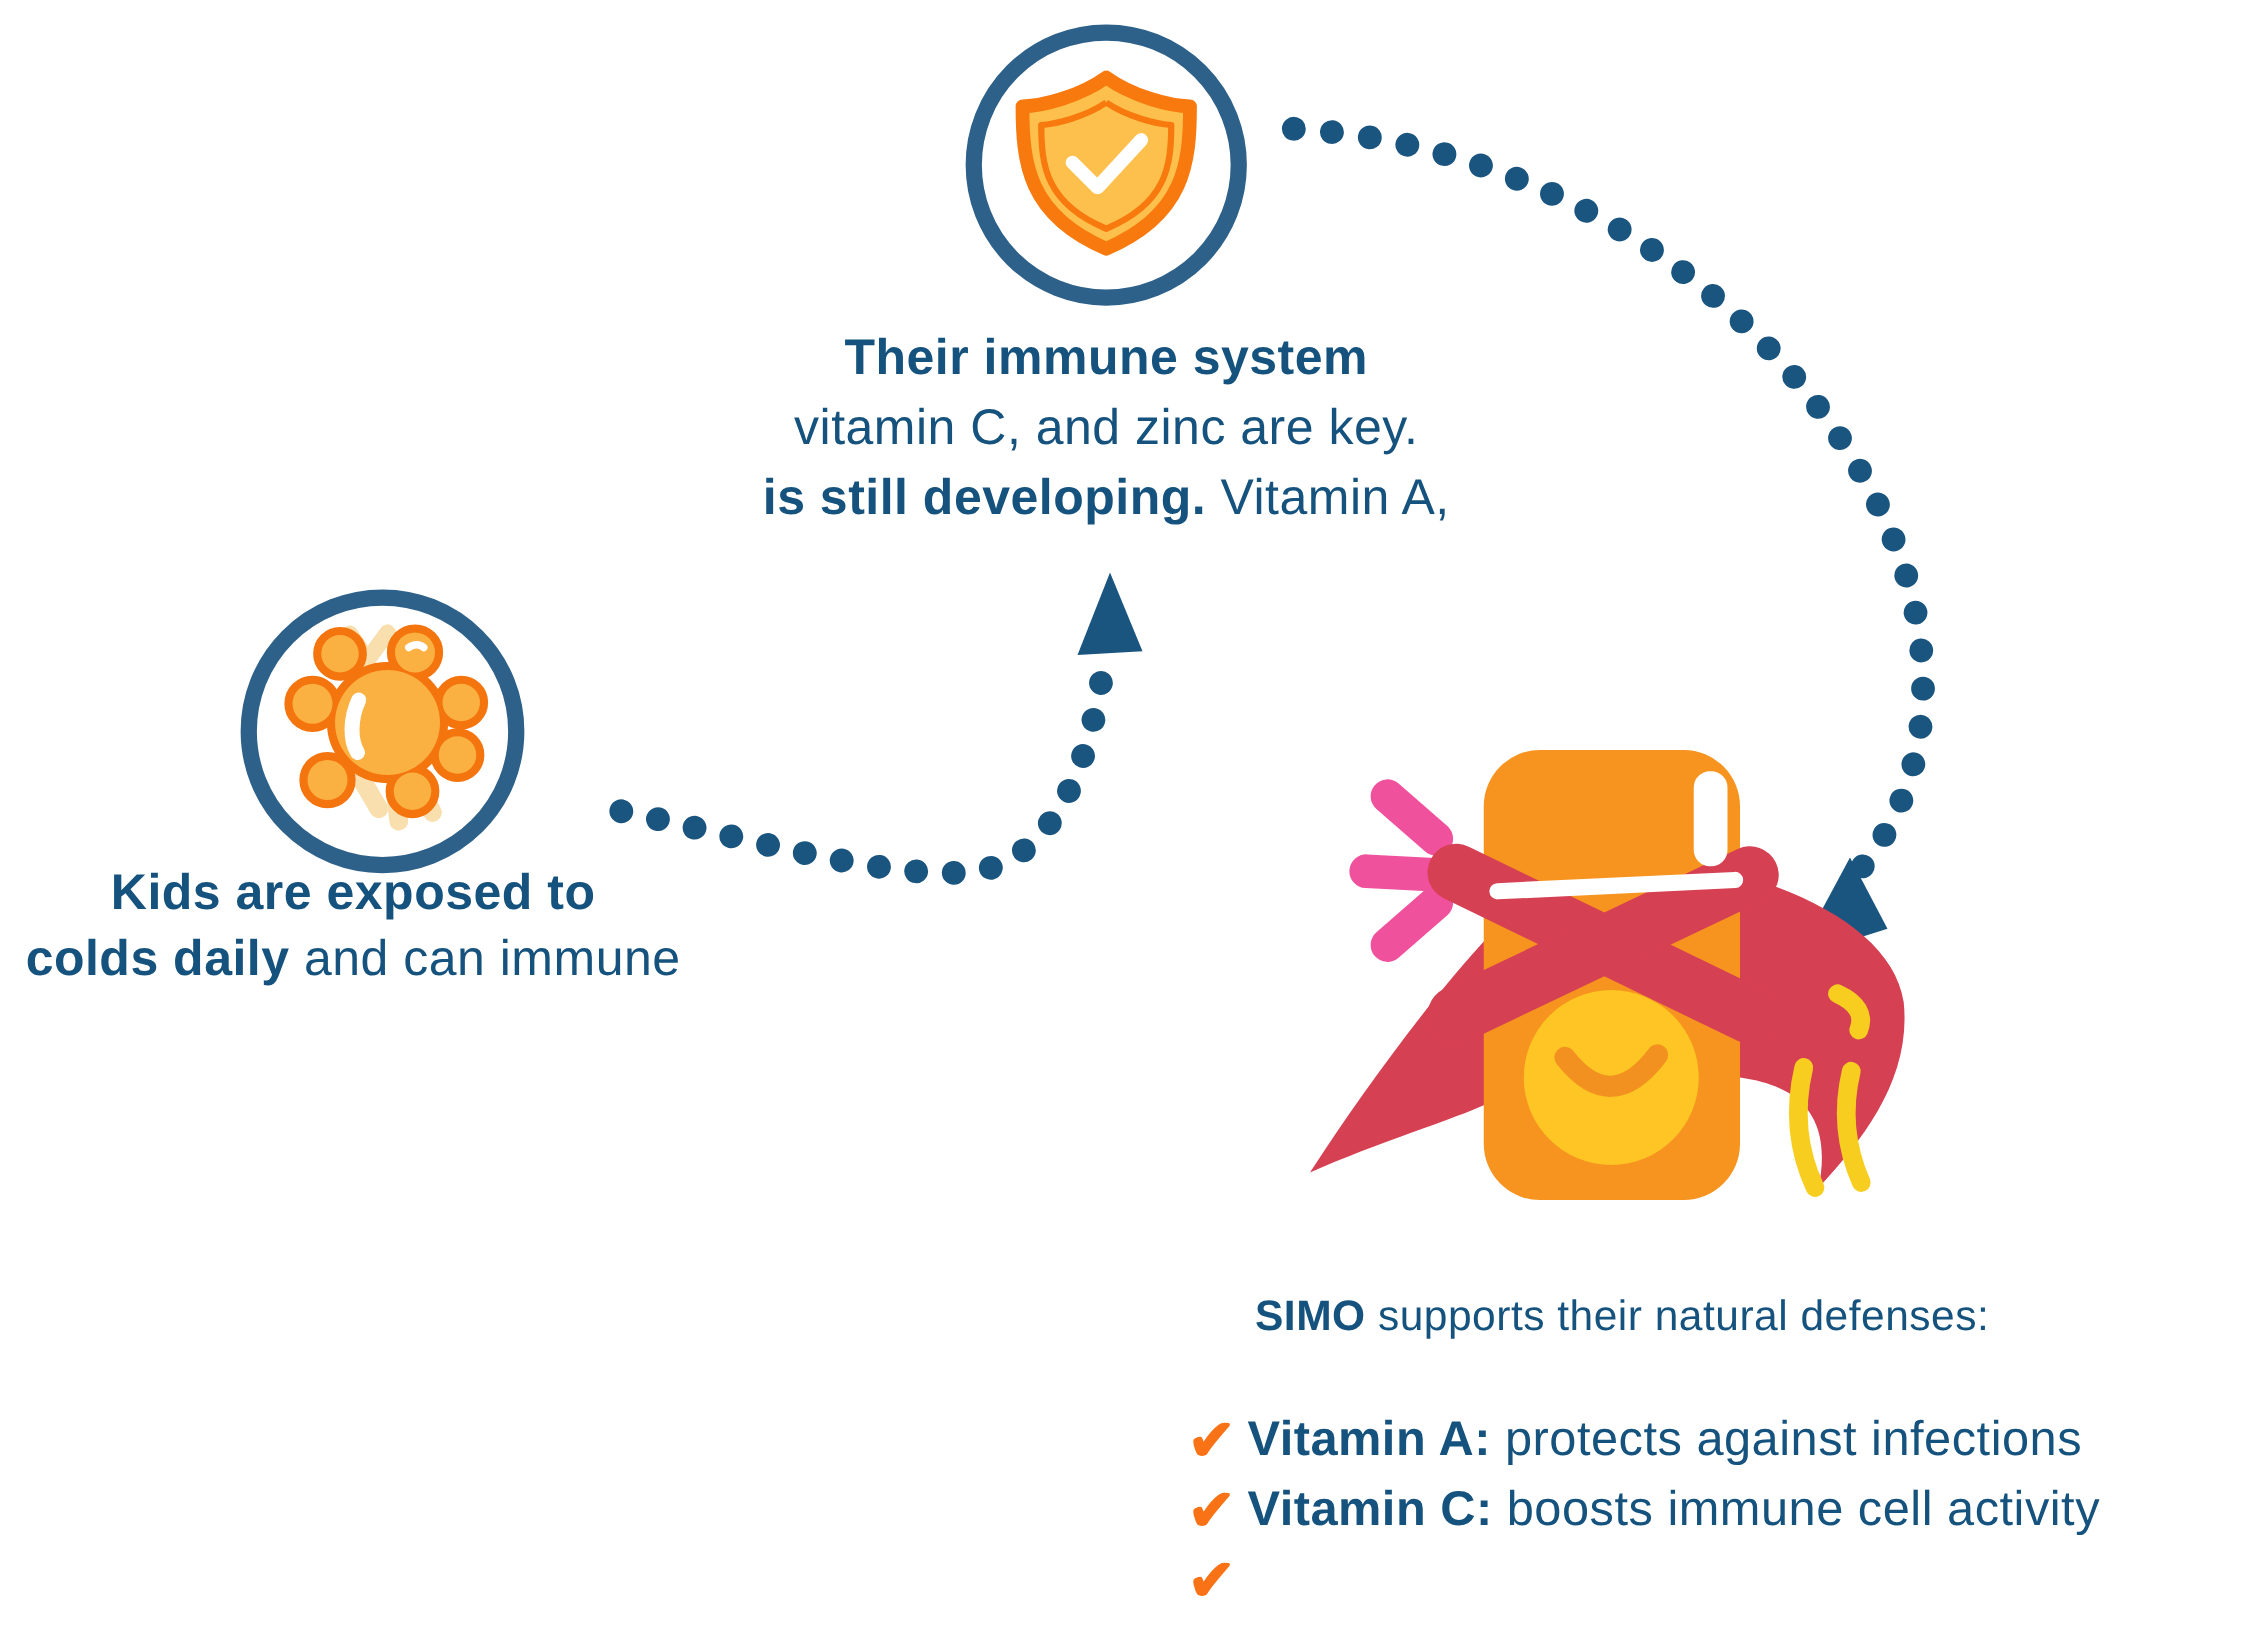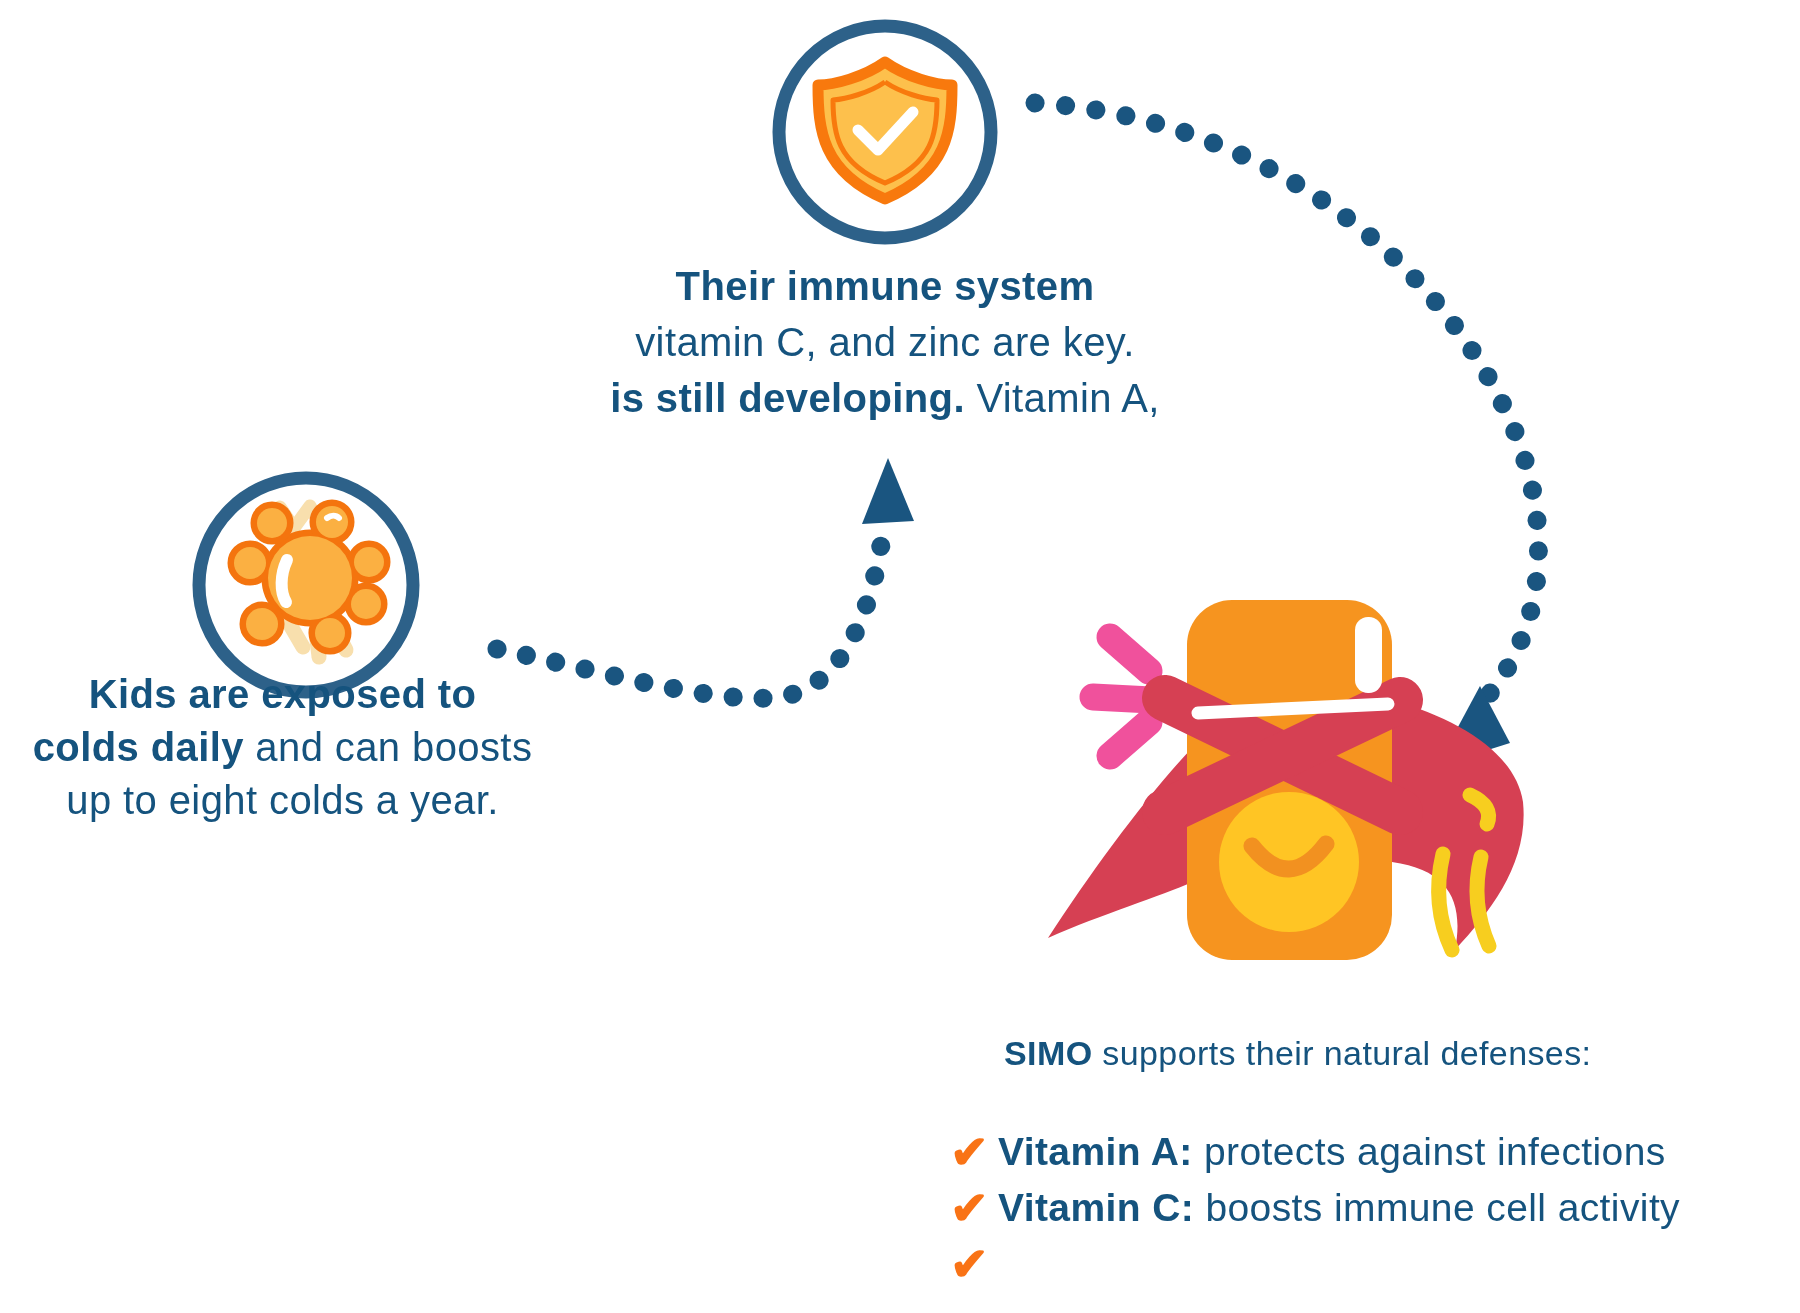--- a/index.html
+++ b/index.html
@@ -12,21 +12,21 @@
   }
   .art{position:absolute;left:0;top:0;width:1800px;height:1313px;}
   .txt{
     position:absolute;
     color:#15537E;
     font-size:40px;
     letter-spacing:.4px;
   }
   .b{font-weight:700;}
   .top-text{left:435px;top:258px;width:900px;text-align:center;line-height:56px;}
-  .left-text{left:15px;top:668px;width:535px;text-align:center;line-height:53px;}
+  .left-text{left:15px;top:688px;width:535px;text-align:center;line-height:53px;}
   .simo-line{left:980px;top:1028px;white-space:nowrap;font-size:34px;line-height:50px;margin-left:24px;}
   .bullets{left:950px;top:1124px;font-size:39px;}
   .bullet{display:flex;align-items:flex-start;line-height:56px;white-space:nowrap;}
   .check{
     color:#F97316;font-weight:700;font-size:46px;
     width:48px;flex:0 0 48px;line-height:56px;
   }
 </style>
 </head>
 <body>
@@ -131,22 +131,21 @@
   </svg>
 
   <div class="txt top-text">
     <div><span class="b">Their immune system</span></div>
     <div><span>vitamin C, and zinc are key.</span></div>
     <div><span class="b">is still developing.</span><span> Vitamin A,</span></div>
   </div>
 
   <div class="txt left-text">
     <div><span class="b">Kids are exposed to</span></div>
-    <div><span class="b">colds daily</span><span> and can boosts</span></div>
-    <div><span>up to eight colds a year.</span></div>
+    <div><span class="b">colds daily</span><span> and can immune</span></div>
   </div>
 
   <div class="txt simo-line">
     <span class="b">SIMO</span><span> supports their natural defenses:</span>
   </div>
 
   <div class="txt bullets">
     <div class="bullet">
       <span class="check">✔</span>
       <span><span class="b">Vitamin A:</span><span> protects against infections</span></span>

